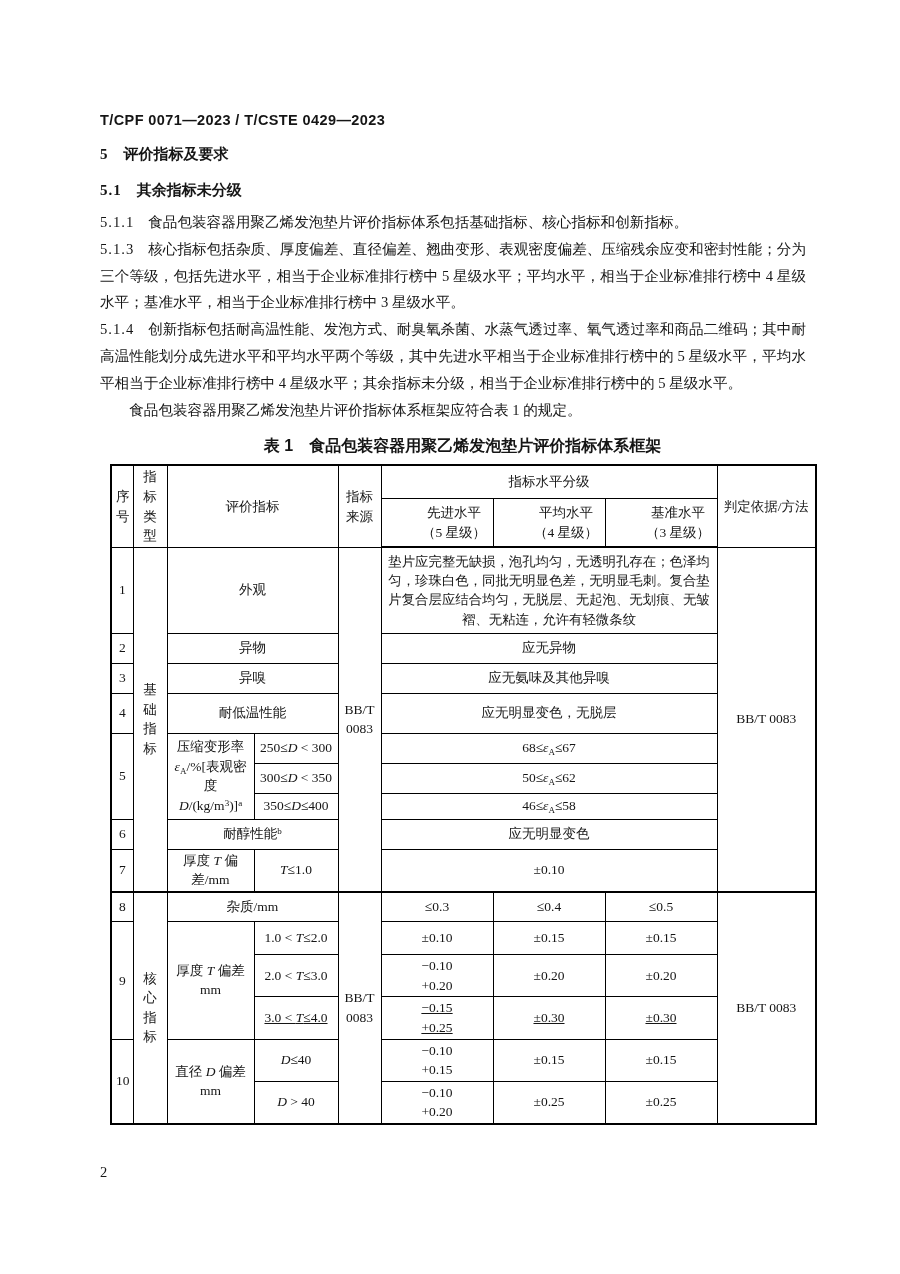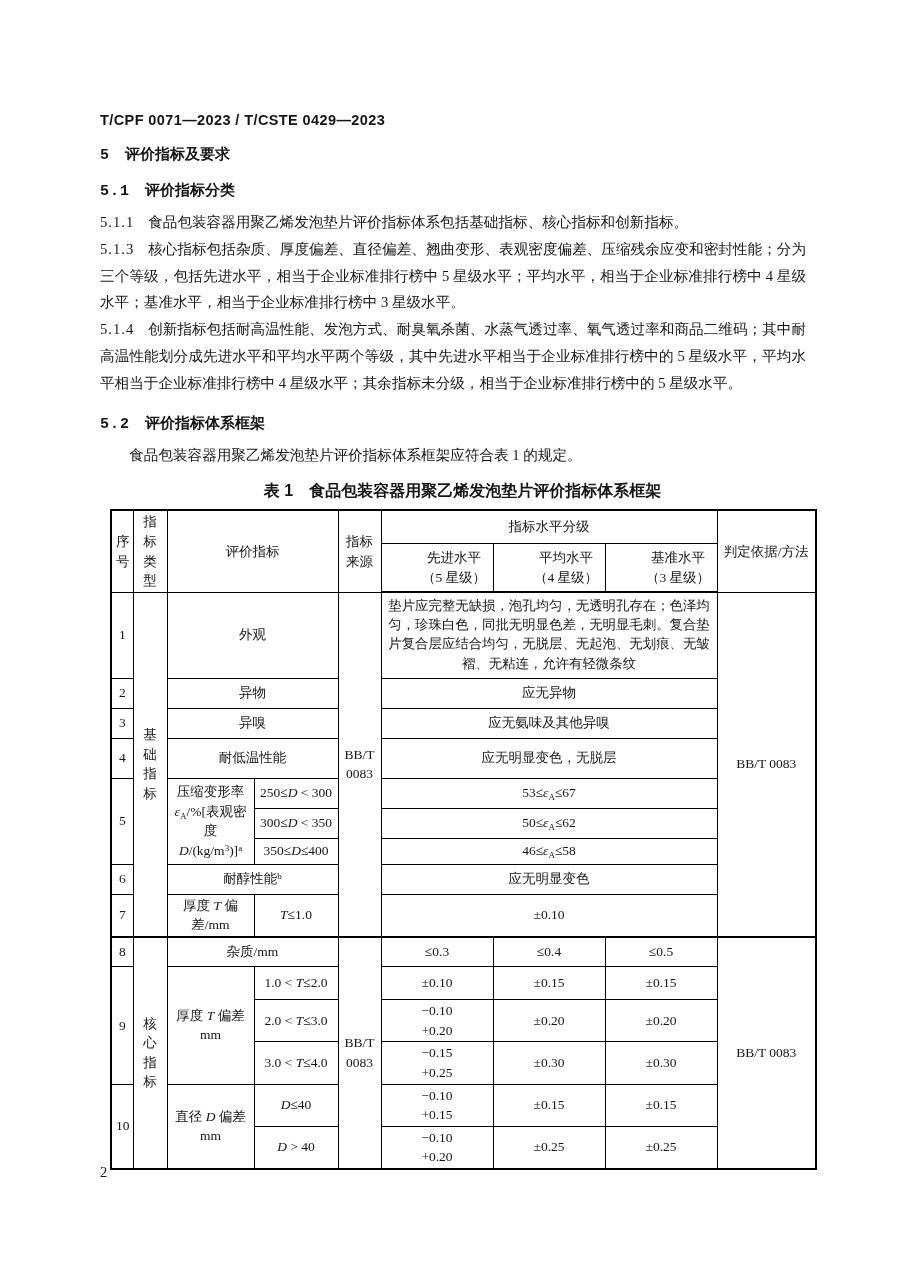--- a/index.html
+++ b/index.html
@@ -9,21 +9,21 @@
     -webkit-font-smoothing:antialiased;
   }
   .page{position:relative;width:900px;height:1274px;overflow:hidden;background:#fff;}
   .content{position:absolute;left:100px;top:112px;width:706px;}
 
   .doc-header{
     font-family:"Liberation Sans","DejaVu Sans",sans-serif;
     font-weight:700;font-size:14.5px;letter-spacing:0.4px;margin-bottom:16px;
   }
   .sec-h{
-    font-family:Liberation Mono, monospace;
+    font-family:Liberation Serif, serif;
     font-weight:700;font-size:15px;margin:17px 0 9px 0;
   }
   .sec-h .num{margin-right:15px;letter-spacing:1px;}
   .clause{font-size:14.6px;line-height:26.8px;text-align:justify;margin:0;}
   .clause .cnum{margin-right:14px;letter-spacing:1px;}
   .intro{font-size:14.6px;line-height:26.8px;margin:0;text-indent:2em;}
 
   .tbl-caption{
     width:705px;margin:13px 0 7px 10px;text-align:center;
     font-family:"Liberation Sans","DejaVu Sans",sans-serif;
@@ -33,60 +33,57 @@
   table.std{
     border-collapse:collapse;table-layout:fixed;width:705px;margin-left:10px;
     font-size:13.5px;border:2px solid #000;
   }
   table.std td{
     border:1px solid #000;text-align:center;vertical-align:middle;
     padding:1px 4px;line-height:1.45;white-space:pre-line;overflow:hidden;
   }
   tr.hdr2 td{border-bottom-width:2px;padding-left:38px;}
   tr.brk td{border-top-width:2px;}
-  td.req-left{text-align:justify;padding:3px 8px;line-height:20px;font-size:13.4px;font-family:Liberation Mono, monospace;}
+  td.req-left{text-align:justify;padding:3px 8px;line-height:20px;font-size:13.4px;}
   tr.h-a{height:29px;} tr.h-b{height:40px;}
   tr.rw86{height:86px;} tr.rw40{height:40px;} tr.rw30{height:30px;}
   tr.rw28{height:28px;} tr.rw26{height:26px;margin-left:32px;} tr.rw33{height:33px;}
-  tr.rw39{height:39px;} tr.rw38{height:38px;} tr.rw37{height:37px;} tr.rw36{height:36px;padding-left:24px;}
+  tr.rw39{height:39px;} tr.rw38{height:38px;text-decoration:underline;} tr.rw37{height:37px;} tr.rw36{height:36px;padding-left:24px;}
   td.hcell{line-height:1.4;}
   sub,sup{font-size:9px;line-height:0;}
   sub{vertical-align:-3px;} sup{vertical-align:4px;}
   .it{font-style:italic;}
   .page-num{position:absolute;left:100px;top:1164px;font-size:14.5px;}
 </style>
 </head>
 <body>
 
 <div class="page">
   <div class="content">
 
     <div class="doc-header">T/CPF 0071—2023 / T/CSTE 0429—2023</div>
 
     <div class="sec-h">
       <span class="num">5</span><span>评价指标及要求</span>
     </div>
 
     <div class="sec-h">
-      <span class="num">5.1</span><span>评价指标分类</span>
+      <span class="num">5.1</span><span>其余指标未分级</span>
     </div>
 
     <p class="clause">
       <span class="cnum">5.1.1</span><span>食品包装容器用聚乙烯发泡垫片评价指标体系包括基础指标、核心指标和创新指标。</span>
     </p>
     <p class="clause">
       <span class="cnum">5.1.3</span><span>核心指标包括杂质、厚度偏差、直径偏差、翘曲变形、表观密度偏差、压缩残余应变和密封性能；分为三个等级，包括先进水平，相当于企业标准排行榜中 5 星级水平；平均水平，相当于企业标准排行榜中 4 星级水平；基准水平，相当于企业标准排行榜中 3 星级水平。</span>
     </p>
     <p class="clause">
       <span class="cnum">5.1.4</span><span>创新指标包括耐高温性能、发泡方式、耐臭氧杀菌、水蒸气透过率、氧气透过率和商品二维码；其中耐高温性能划分成先进水平和平均水平两个等级，其中先进水平相当于企业标准排行榜中的 5 星级水平，平均水平相当于企业标准排行榜中 4 星级水平；其余指标未分级，相当于企业标准排行榜中的 5 星级水平。</span>
     </p>
 
-    <div class="sec-h">
-      <span class="num">5.2</span><span>评价指标体系框架</span>
-    </div>
 
     <p class="intro">食品包装容器用聚乙烯发泡垫片评价指标体系框架应符合表 1 的规定。</p>
 
     <div class="tbl-caption">表 1　食品包装容器用聚乙烯发泡垫片评价指标体系框架</div>
 
     <table class="std">
       <colgroup>
         <col style="width:22px">
           <col style="width:34px">
           <col style="width:87px">
@@ -135,21 +132,21 @@
         </tr>
         <tr class="rw40">
           <td>4</td>
           <td colspan="2">耐低温性能</td>
           <td colspan="3">应无明显变色，无脱层</td>
         </tr>
         <tr class="rw30">
           <td rowspan="3">5</td>
           <td rowspan="3"><span>压缩变形率</span><br><span class="it">ε</span><sub>A</sub><span>/%[表观密度</span><br><span class="it">D</span><span>/(kg/m</span><sup>3</sup><span>)]</span><sup>a</sup></td>
           <td><span>250≤</span><span class="it">D</span><span> &lt; 300</span></td>
-          <td colspan="3"><span>53≤</span><span class="it">ε</span><sub>A</sub><span>≤67</span></td>
+          <td colspan="3"><span>68≤</span><span class="it">ε</span><sub>A</sub><span>≤67</span></td>
         </tr>
         <tr class="rw30">
           <td><span>300≤</span><span class="it">D</span><span> &lt; 350</span></td>
           <td colspan="3"><span>50≤</span><span class="it">ε</span><sub>A</sub><span>≤62</span></td>
         </tr>
         <tr class="rw26">
           <td><span>350≤</span><span class="it">D</span><span>≤400</span></td>
           <td colspan="3"><span>46≤</span><span class="it">ε</span><sub>A</sub><span>≤58</span></td>
         </tr>
         <tr class="rw30">

